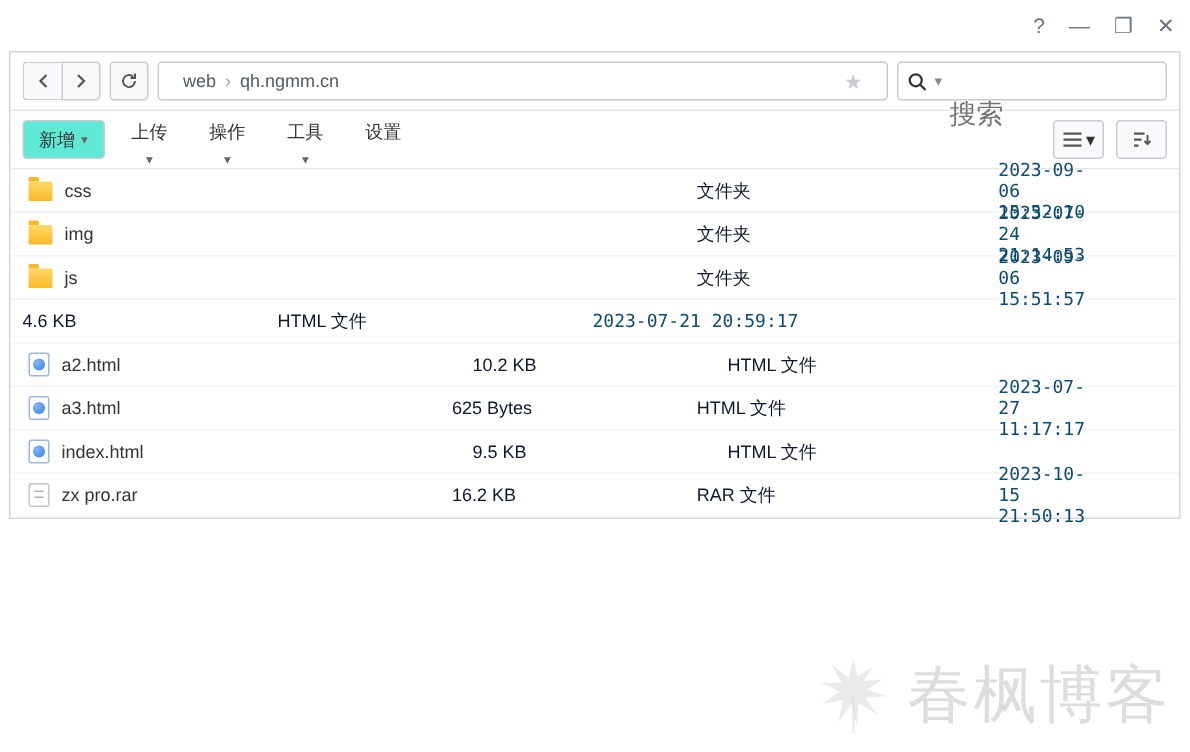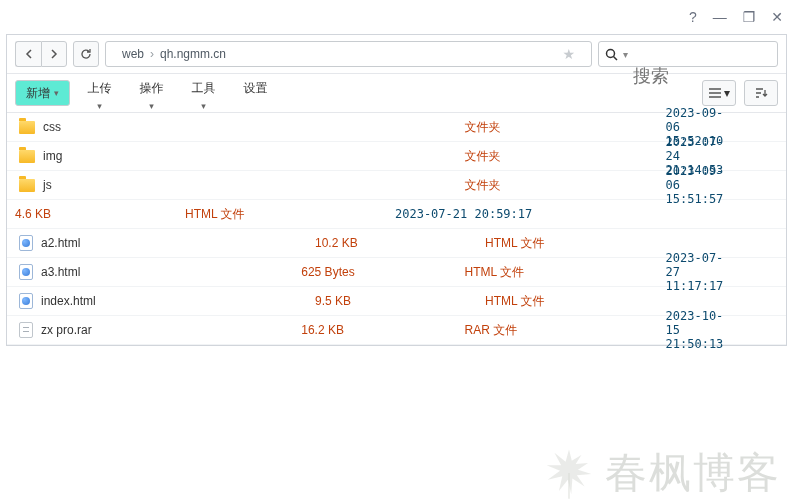--- a/index.html
+++ b/index.html
@@ -117,21 +117,21 @@
 .list-header .col-name { padding-left: 12px; }
 .list-header .col-size, .list-header .col-type, .list-header .col-date { padding-left: 8px; }
 .row {
   display: flex;
   height: 29px;
   align-items: center;
   border-bottom: 1px solid #f1f3f5;
   gap: 40px;
 }
 .row .col-name { display: flex; align-items: center; gap: 8px; padding-left: 12px;}
-.row .col-size, .row .col-type { padding-left: 8px; color: #c2410c;}
+.row .col-size, .row .col-type { padding-left: 8px; color: #0f172a;}
 .row .col-date { padding-left: 8px; font-family: "Consolas", monospace; color: #0c4a6e;}
 .icon-folder {
   width: 16px; height: 13px;
   background: linear-gradient(#ffd96b,#f7b927);
   border-radius: 1px;
   position: relative;
 }
 .icon-folder::before {
   content: ""; position: absolute; top: -3px; left: 0;
   width: 7px; height: 3px; background: #f7b927; border-radius: 1px 1px 0 0;
@@ -156,21 +156,21 @@
   position: relative;
 }
 .icon-rar::before, .icon-rar::after {
   content: ""; position: absolute; left: 3px; right: 3px; height: 1px; background: #a9b0b8;
 }
 .icon-rar::before { top: 4px; }
 .icon-rar::after { top: 8px; }
 .sort-arrow { font-size: 9px; }
 .watermark {
   position: absolute;
-  right: 12px; bottom: 0;
+  right: 12px; bottom: 10px;
   font-size: 42px;
   color: rgba(130,135,125,0.28);
   font-family: "SimSun","STSong",serif;
   display: flex; align-items: center; gap: 8px;
   pointer-events: none;
   letter-spacing: 2px;
 }
 .leaf {
   width: 56px; height: 56px;
   opacity: 0.3;

